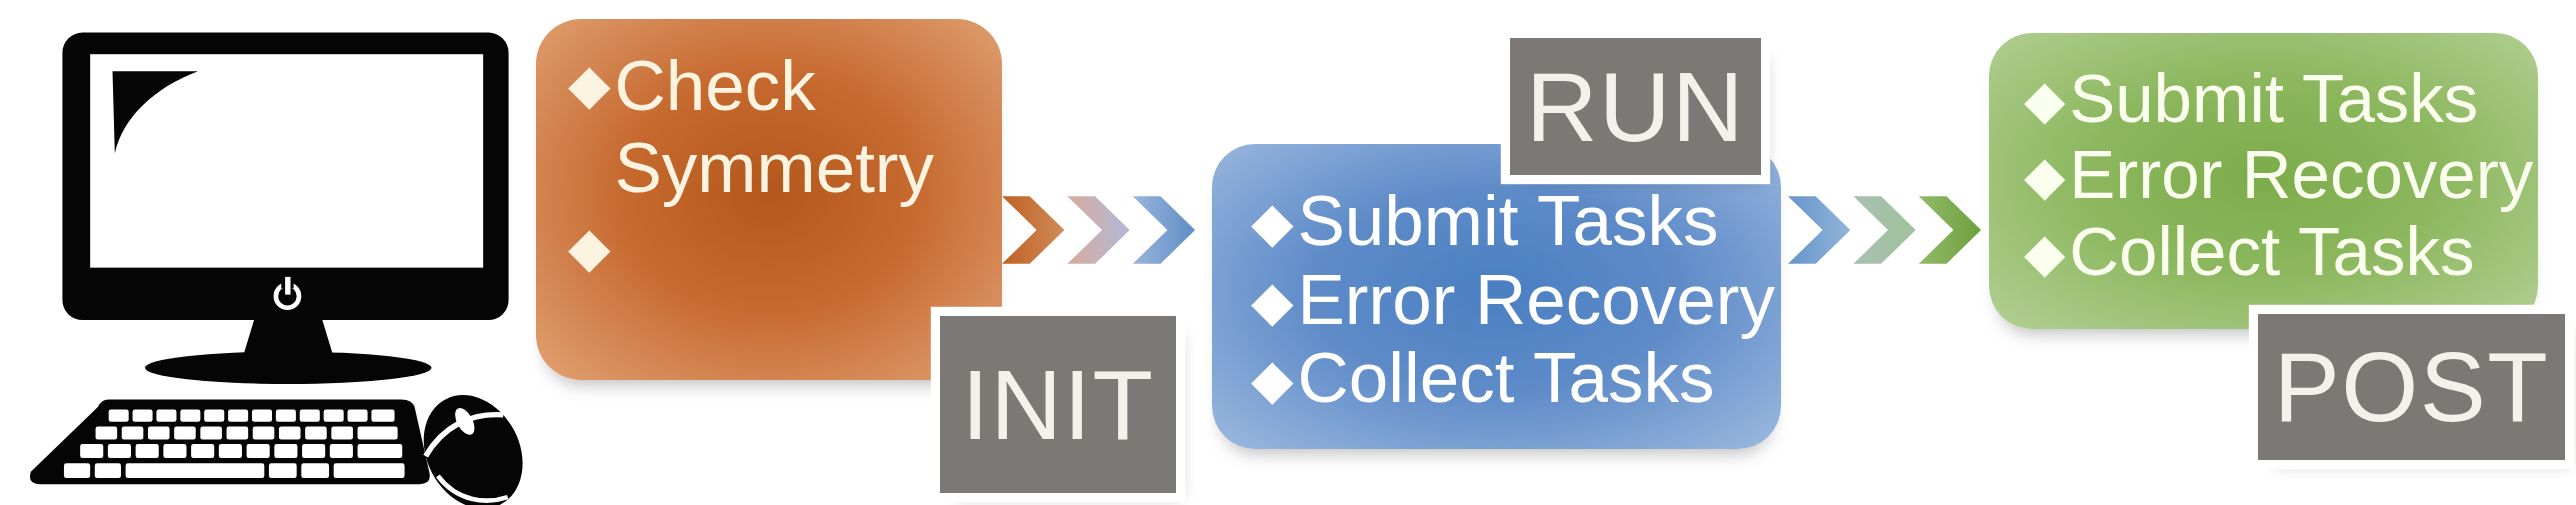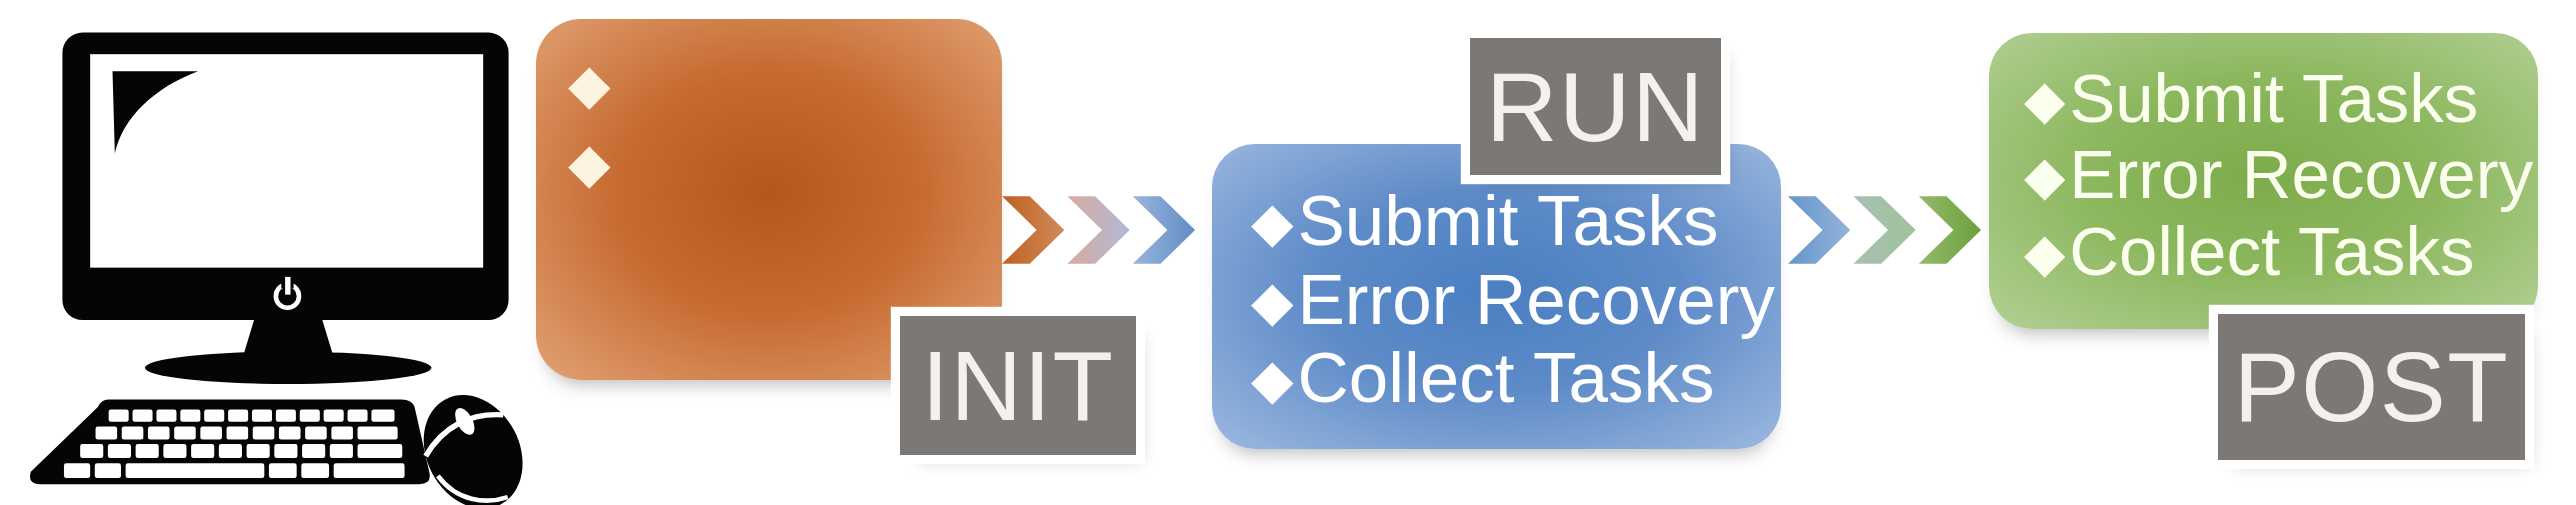--- a/index.html
+++ b/index.html
@@ -38,22 +38,23 @@
   }
   .item-text{flex:1 1 auto;white-space:inherit;}
 
   
   .stage-label{
     position:absolute;background:#7c7876;color:#f4f1ec;
     display:flex;align-items:center;justify-content:center;
     font-size:99px;letter-spacing:1.5px;
     box-shadow:0 0 0 9.2px #ffffff, 10.8px 12.3px 15.4px -6.2px rgba(0,0,0,.22);
     z-index:5;
-  }
-  .label-init{left:900px;top:316px;width:236px;height:139px;}
+    margin-left:40px;
+  }
+  .label-init{left:900px;top:316px;width:236px;height:177px;}
   .label-run {left:1470px;top:38px; width:251px;height:137px;}
   .label-post{left:2218px;top:314px;width:307px;height:146px;}
 
   
   .chevrons{position:absolute;width:200px;height:68px;}
   .chev-1{left:1002px;top:196px;}
   .chev-2{left:1788px;top:196px;}
 </style>
 </head>
 <body>
@@ -131,20 +132,21 @@
         <path d="M-57,-24 C-20,-47 20,-47 57,-24" fill="none" stroke="#ffffff" stroke-width="7"></path>
         <ellipse cx="9" cy="-40" rx="10" ry="19" fill="#ffffff"></ellipse>
         <path d="M-55,6 C-49,46 -18,68 12,73" fill="none" stroke="#ffffff" stroke-width="6"></path>
       </g>
     </g>
   </svg>
 
   <div class="stage-box box-init" style="--c-center: #b3571d; --c-mid: #c66a30; --c-edge: #e2a274; --c-text: #fcf4e0;">
     <div class="item">
       <span class="bullet-icon">◆</span>
+      <span class="item-text">Check Symmetry</span>
     </div>
     <div class="item">
       <span class="bullet-icon">◆</span>
     </div>
   </div>
   <div class="stage-label label-init">INIT</div>
 
   <svg class="chevrons chev-1" viewBox="0 0 260 88" xmlns="http://www.w3.org/2000/svg">
     <defs>
       <linearGradient id="g0c0" x1="0" y1="0" x2="1" y2="0">

